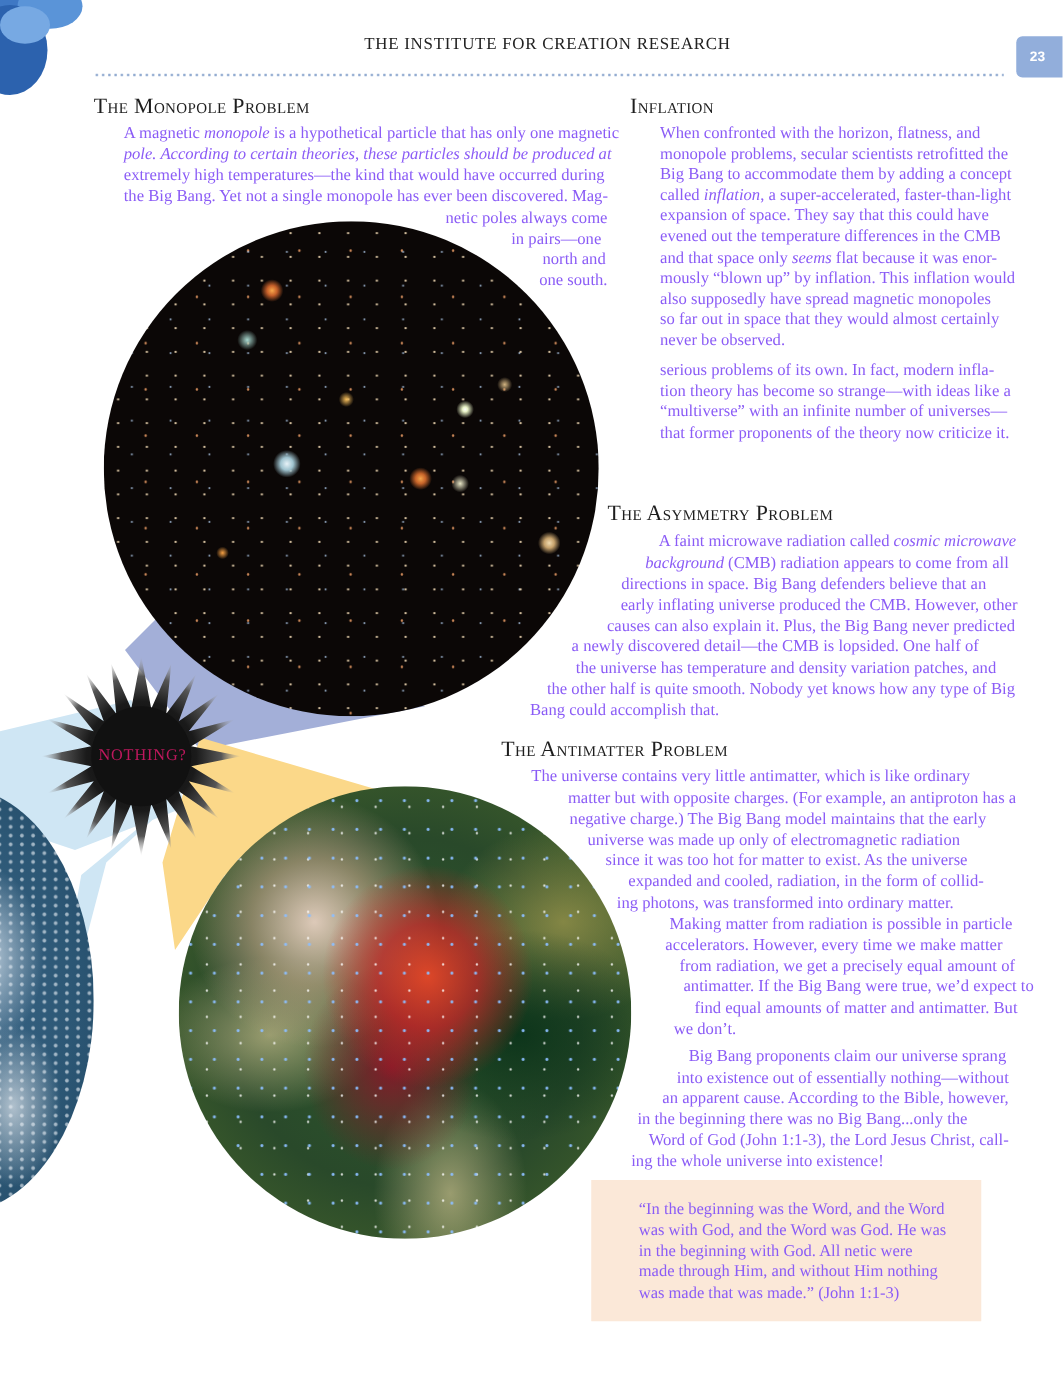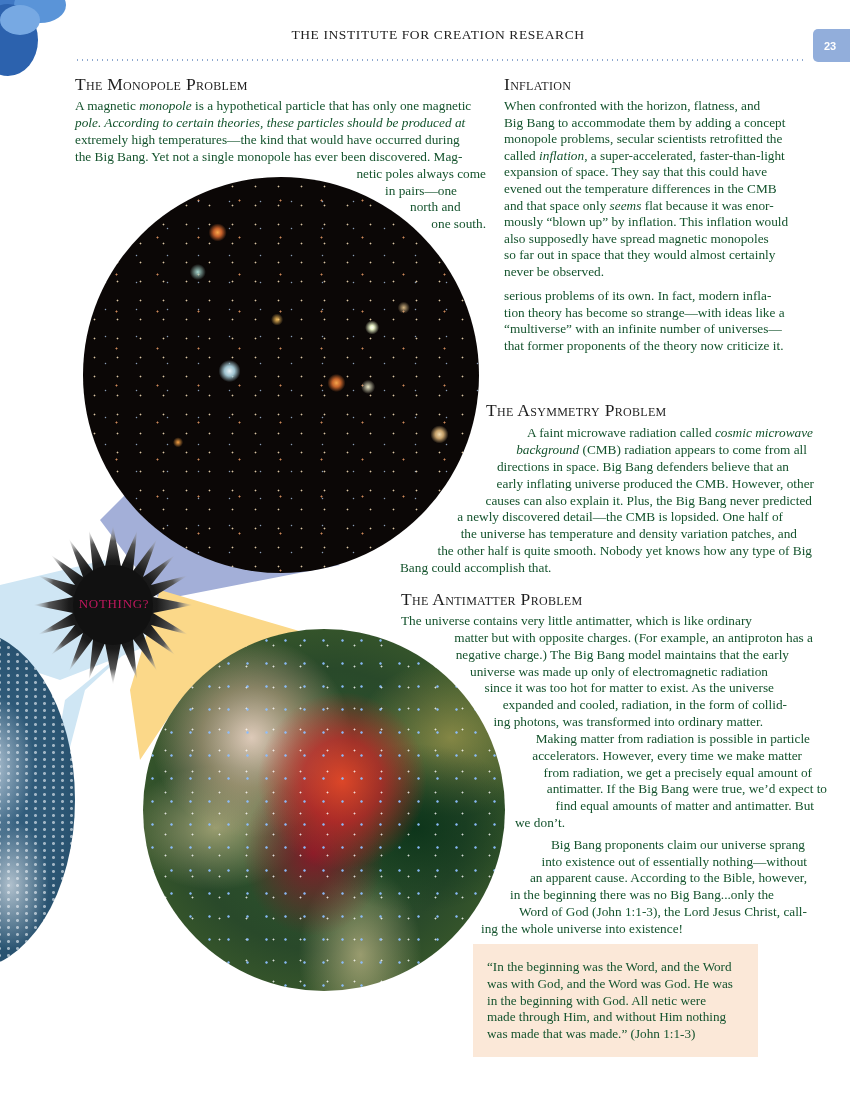--- a/index.html
+++ b/index.html
@@ -7,21 +7,21 @@
          font-family:"Liberation Serif","DejaVu Serif",serif; color:#1e1e1e; }
   .abs { position:absolute; }
   .header-title { left:0; width:876px; top:27px; text-align:center; font-size:13.5px; letter-spacing:0.6px; color:#222; }
   .dots { left:75px; top:59px; width:728px; height:2px;
           background-image:radial-gradient(circle, #8fa9cf 0.9px, transparent 1.1px);
           background-size:5px 2px; background-repeat:repeat-x; }
   .page-tab { left:813px; top:29px; width:42px; height:33px; background:#92aedb; border-radius:5px;
               color:#fff; font-family:"Liberation Sans",sans-serif; font-weight:bold; font-size:11px;
               display:flex; align-items:center; justify-content:center; padding-right:8px; box-sizing:border-box; }
   .h { font-size:17.5px; font-variant:small-caps; letter-spacing:0.3px; color:#1e1e1e; white-space:nowrap; }
-  .line { font-size:13.3px; line-height:16.6px; white-space:nowrap; color:#14532d; }
+  .line { font-size:13.3px; line-height:16.6px; white-space:nowrap; color:#8b5cf6;margin-left:24px; }
   .line i { font-style:italic; }
   .art { left:0; top:0; width:850px; height:1100px; }
   .flower { left:-40px; top:-40px; width:110px; height:120px; }
   .galaxy { left:83px; top:177px; width:396px; height:396px; border-radius:50%;
     background:
       radial-gradient(circle at 64% 52%, #f5a44b 0, #c6642a 4px, transparent 9px),
       radial-gradient(circle at 37% 49%, #e7f2f7 0, #9fc3cf 5px, transparent 11px),
       radial-gradient(circle at 34% 14%, #f9a84b 0, #c6602a 4px, transparent 9px),
       radial-gradient(circle at 29% 24%, #a9d9d0 0, transparent 8px),
       radial-gradient(circle at 73% 38%, #ffffff 0, #e9f3c7 2px, transparent 7px),
@@ -48,21 +48,21 @@
       radial-gradient(circle at 50% 50%, #2f5a2e 0, #29492a 55%, #3b5a2b 80%, #5a6a35 100%); }
   .earth { left:-140px; top:630px; width:215px; height:340px; border-radius:50%;
     background:
       radial-gradient(ellipse at 60% 40%, rgba(220,230,240,0.8) 0, transparent 25%),
       radial-gradient(ellipse at 40% 70%, rgba(200,215,230,0.75) 0, transparent 30%),
       radial-gradient(ellipse at 70% 75%, rgba(230,235,240,0.7) 0, transparent 18%),
       radial-gradient(circle, rgba(240,245,250,0.6) 1px, transparent 2px) 0 0/9px 7px,
       radial-gradient(ellipse at 50% 50%, #3b6788 0, #2c5775 60%, #1f4460 100%); }
   .burst { left:33px; top:525px; width:160px; height:160px; }
   .nothing { left:62px; top:596px; width:104px; text-align:center; color:#be185d; font-size:13px; letter-spacing:0.7px; }
-  .quote-box { left:473px; top:944px; width:285px; height:113px; background:#fbe8d8; box-sizing:border-box;
+  .quote-box { left:473px; top:944px; width:312px; height:113px; background:#fbe8d8; box-sizing:border-box;
                padding:15px 10px 0 14px; }
   .quote-box .line { font-size:13.2px; line-height:16.8px; }
 </style>
 </head>
 <body>
 
 <svg class="abs art" viewBox="0 0 850 1100">
 
   <polygon points="105,560 0,585 0,660 60,680 150,645" fill="#cfe6f4"></polygon>
   <polygon points="150,630 65,700 30,900 85,690" fill="#cfe6f4"></polygon>
@@ -107,22 +107,22 @@
 <div class="abs line" style="left:75px;top:132px;">extremely high temperatures—the kind that would have occurred during</div>
 <div class="abs line" style="left:75px;top:149px;">the Big Bang. Yet not a single monopole has ever been discovered. Mag-</div>
 <div class="abs line" style="right:364px;top:166px;">netic poles always come</div>
 <div class="abs line" style="left:385px;top:183px;">in pairs—one</div>
 <div class="abs line" style="left:410px;top:199px;">north and</div>
 <div class="abs line" style="right:364px;top:216px;font-family:Liberation Serif, serif;">one south.</div>
 
 <div class="abs h" style="left:504px;top:74px;">Inflation</div>
 <div class="abs" style="left:504px;top:98px;">
   <div class="line">When confronted with the horizon, flatness, and</div>
+  <div class="line">monopole problems, secular scientists retrofitted the</div>
   <div class="line">Big Bang to accommodate them by adding a concept</div>
-  <div class="line">monopole problems, secular scientists retrofitted the</div>
   <div class="line"><span>called </span><i>inflation</i><span>, a super-accelerated, faster-than-light</span></div>
   <div class="line">expansion of space. They say that this could have</div>
   <div class="line">evened out the temperature differences in the CMB</div>
   <div class="line"><span>and that space only </span><i>seems</i><span> flat because it was enor-</span></div>
   <div class="line">mously “blown up” by inflation. This inflation would</div>
   <div class="line">also supposedly have spread magnetic monopoles</div>
   <div class="line">so far out in space that they would almost certainly</div>
   <div class="line">never be observed.</div>
 </div>
 <div class="abs" style="left:504px;top:288px;">

